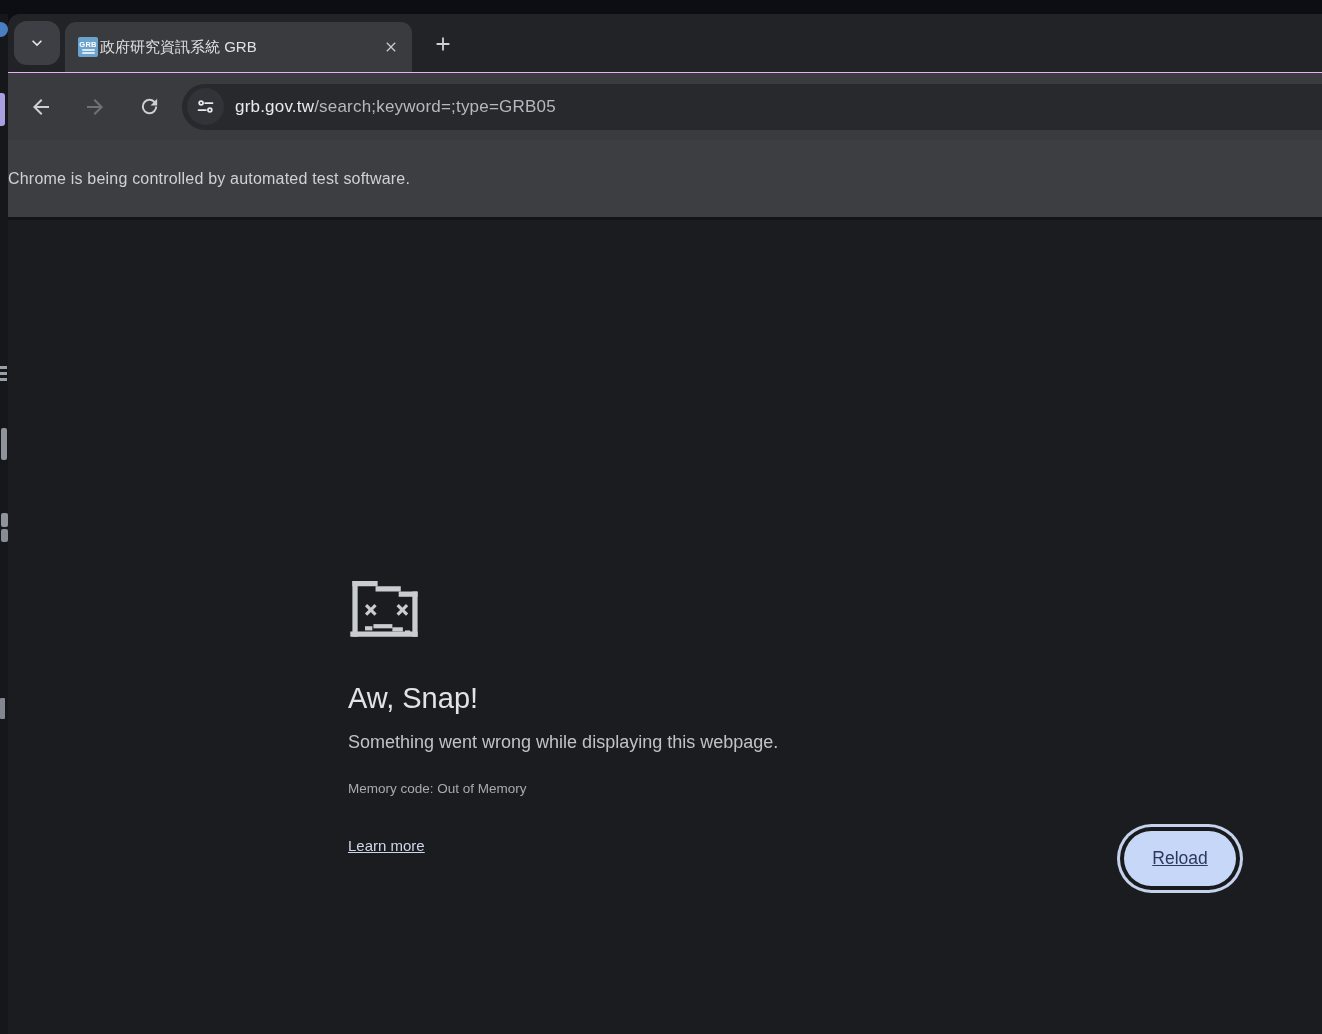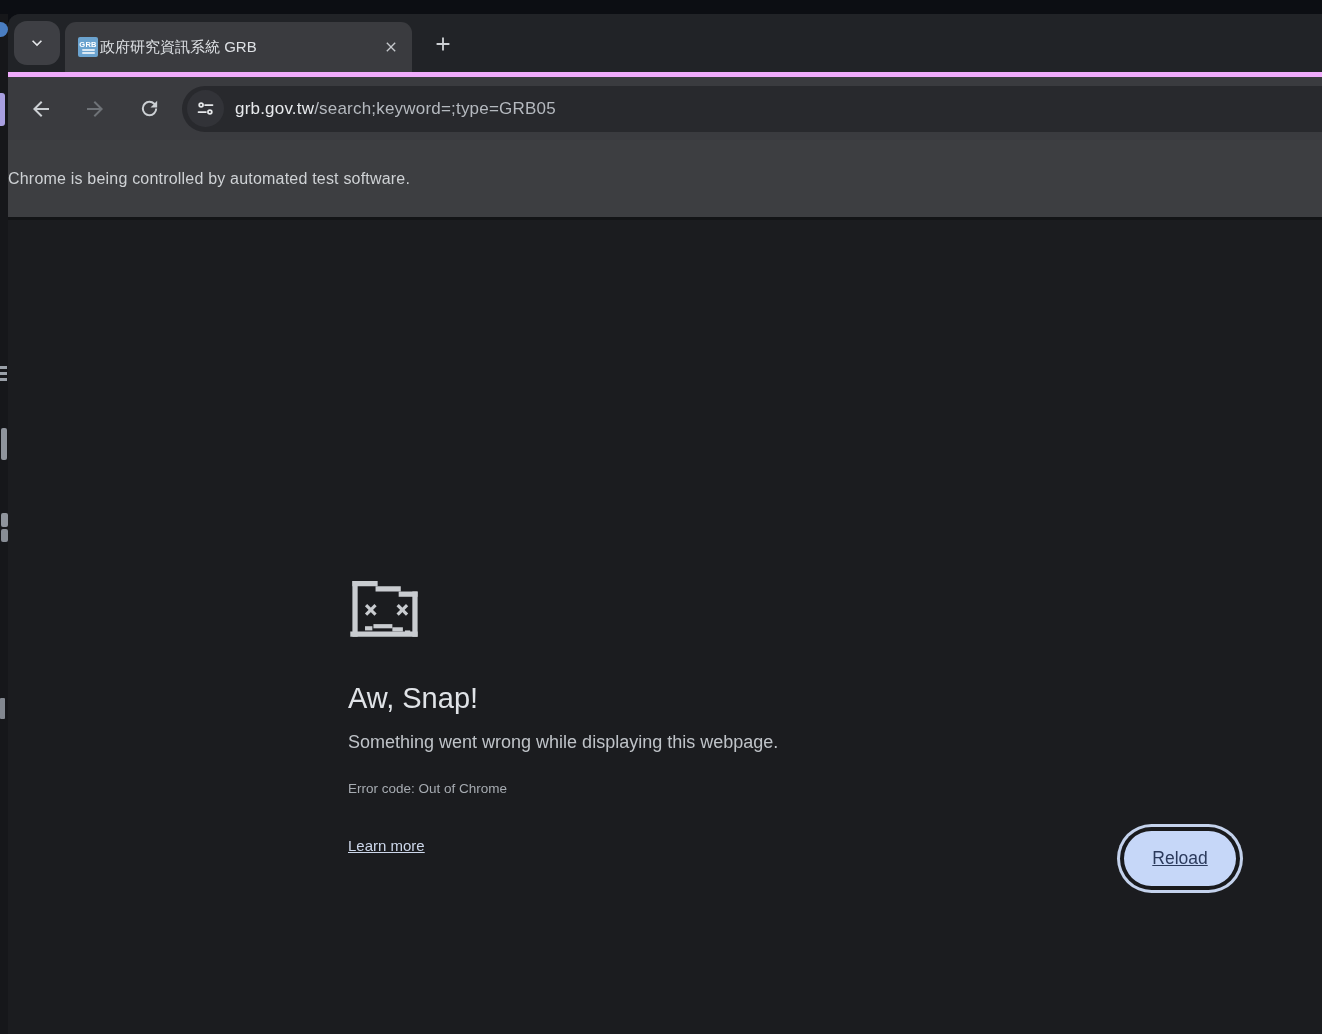--- a/index.html
+++ b/index.html
@@ -73,21 +73,21 @@
   .new-tab-btn {
     position: absolute; left: 418px; top: 13px; width: 34px; height: 34px;
     border-radius: 9px; display: flex; align-items: center; justify-content: center;
     cursor: pointer;
   }
 
   
   .toolbar {
     height: 68px; flex: none;
     background: var(--toolbar_bg, #3a3b3f);
-    border-top: 5px solid #f0abfc;
+    border-top: 1px solid #f0abfc;
     display: flex; align-items: center;
     padding-left: 16px;
   }
   .nav-btn {
     width: 34px; height: 34px; border-radius: 50%;
     display: flex; align-items: center; justify-content: center;
     cursor: pointer; flex: none;
   }
   .nav-btn + .nav-btn { margin-left: 20px; }
   .omnibox {
@@ -250,19 +250,19 @@
           </g>
 
           <rect x="16" y="43" width="7" height="4"></rect>
           <rect x="24" y="41" width="18" height="4"></rect>
           <rect x="42" y="44" width="10" height="4"></rect>
           <rect x="54" y="47" width="5" height="4"></rect>
         </svg>
       </span>
       <div class="error-title">Aw, Snap!</div>
       <div class="error-message">Something went wrong while displaying this webpage.</div>
-      <div class="error-code">Error code: Out of Chrome</div>
+      <div class="error-code">Memory code: Out of Memory</div>
       <a class="learn-more">Learn more</a>
     </div>
     <button class="reload-btn">Reload</button>
   </div>
 
 </div>
 
 </body></html>

